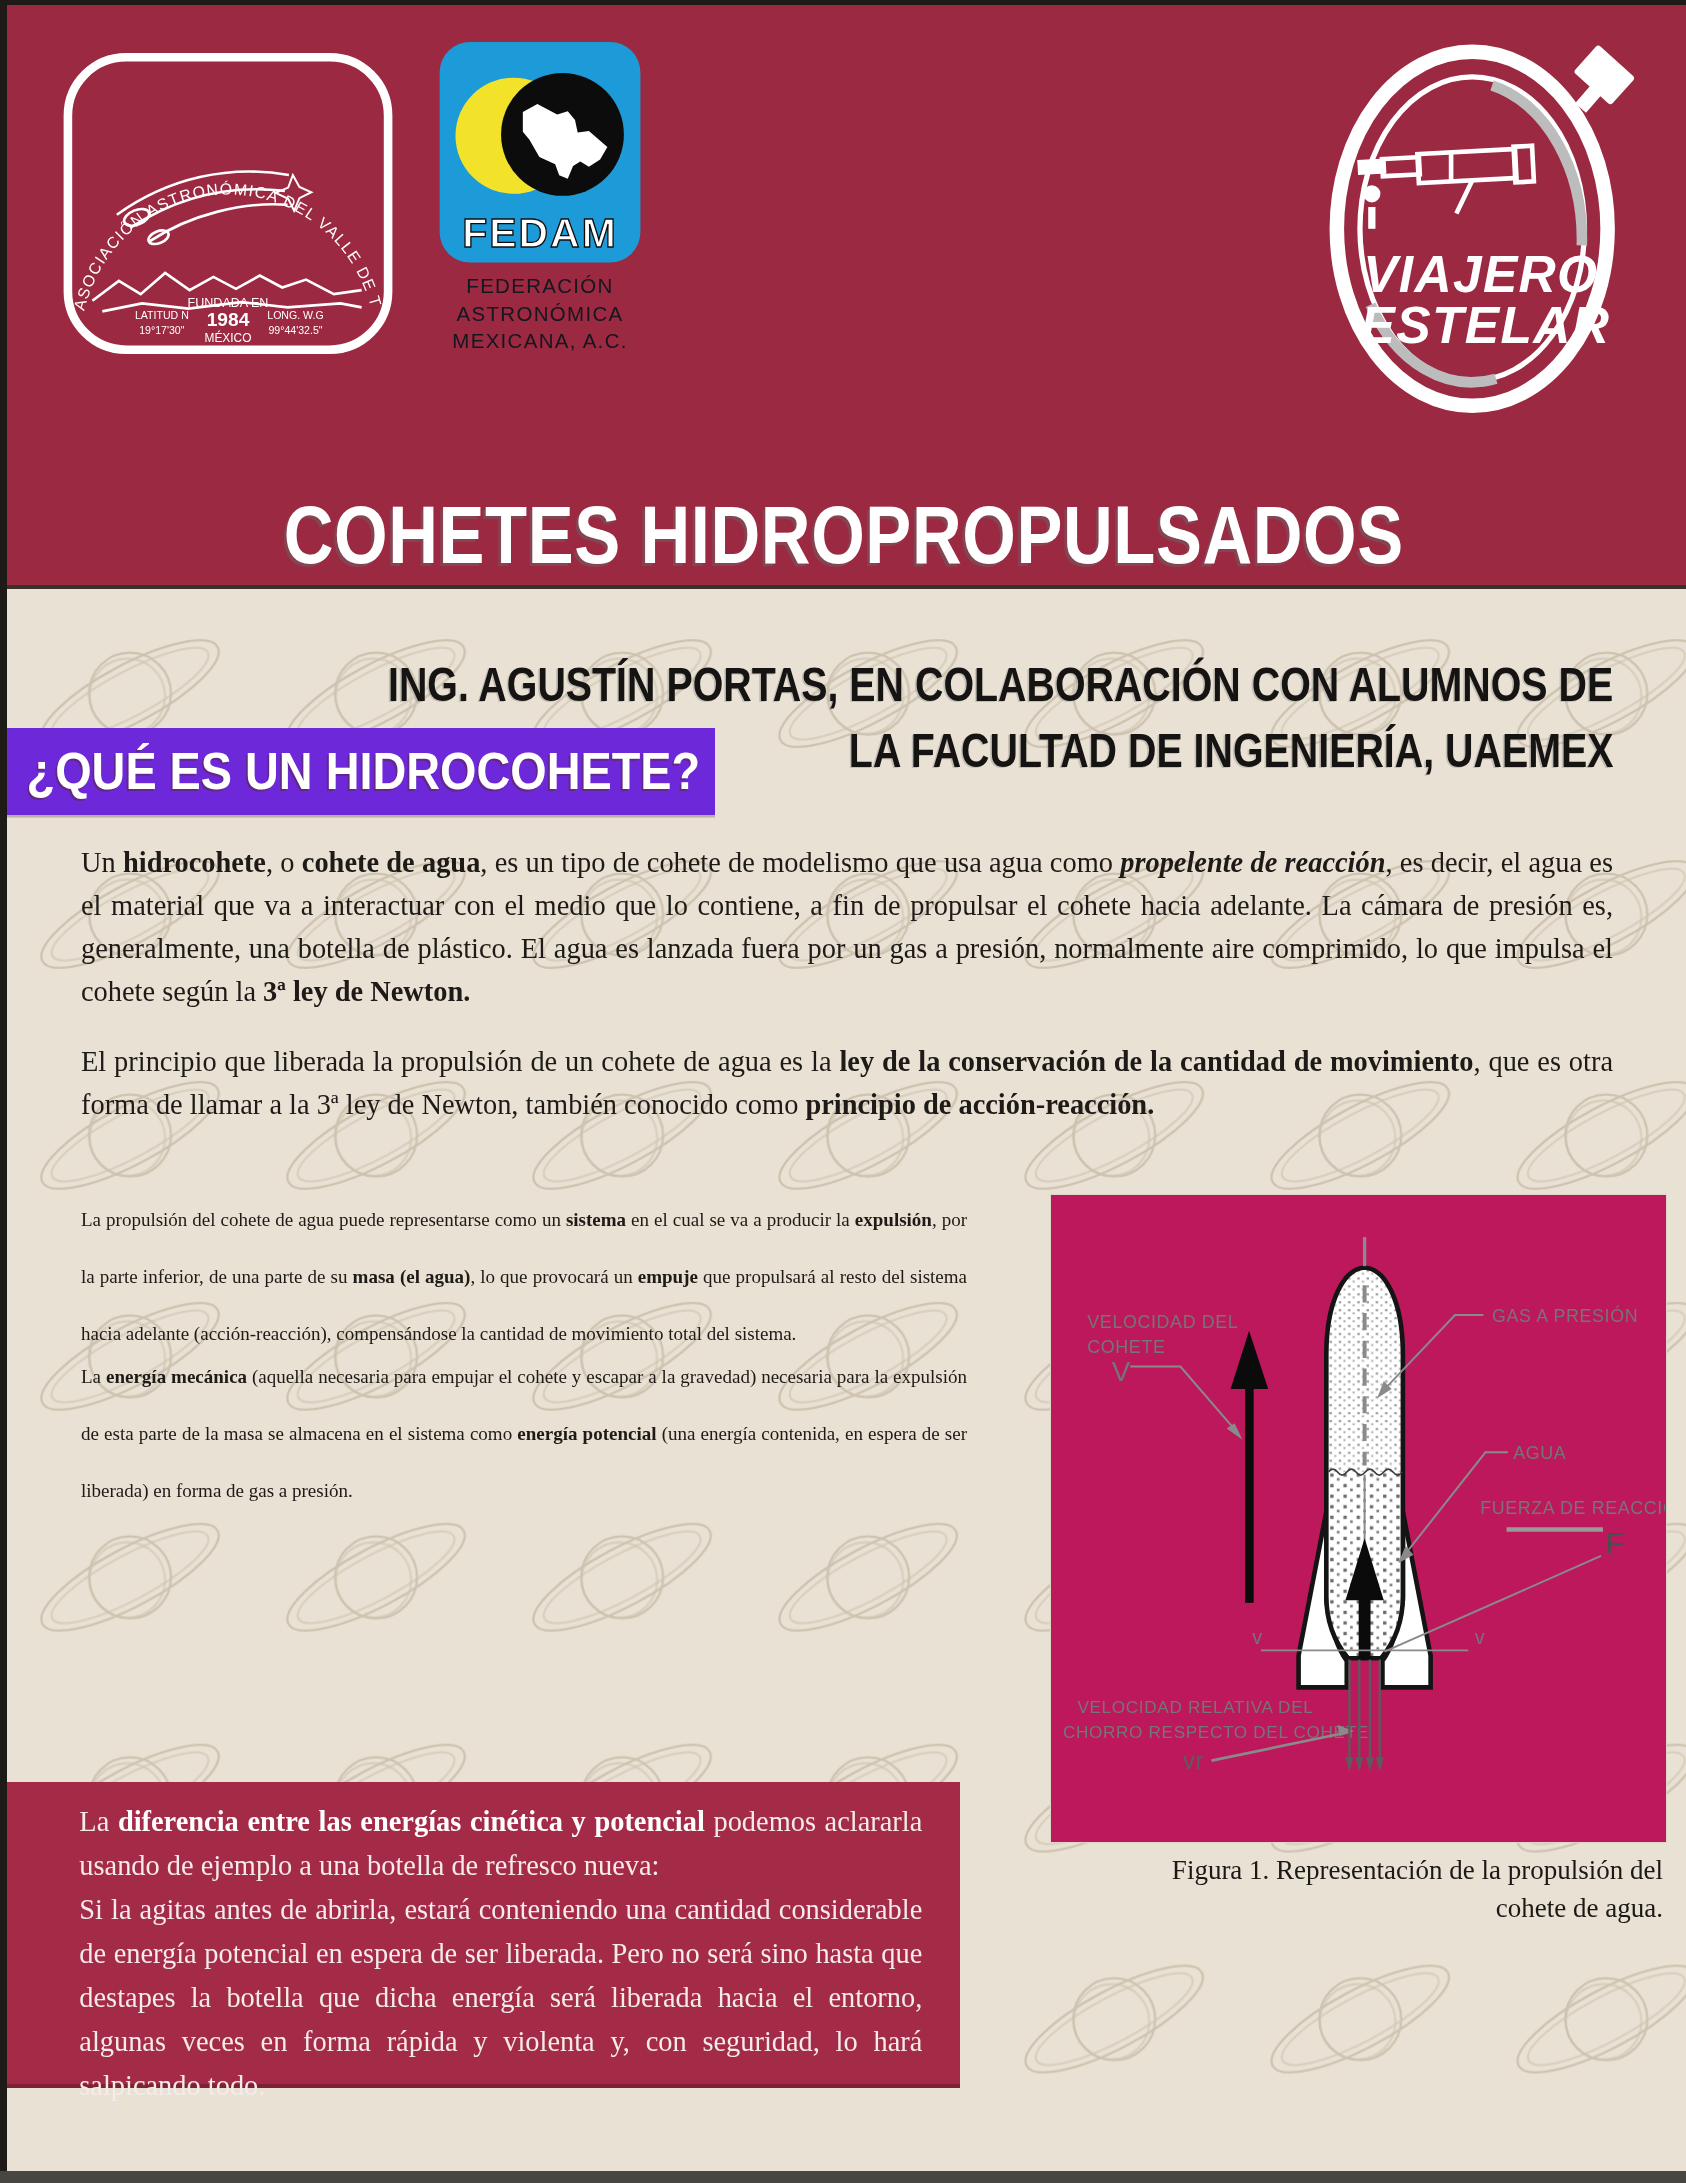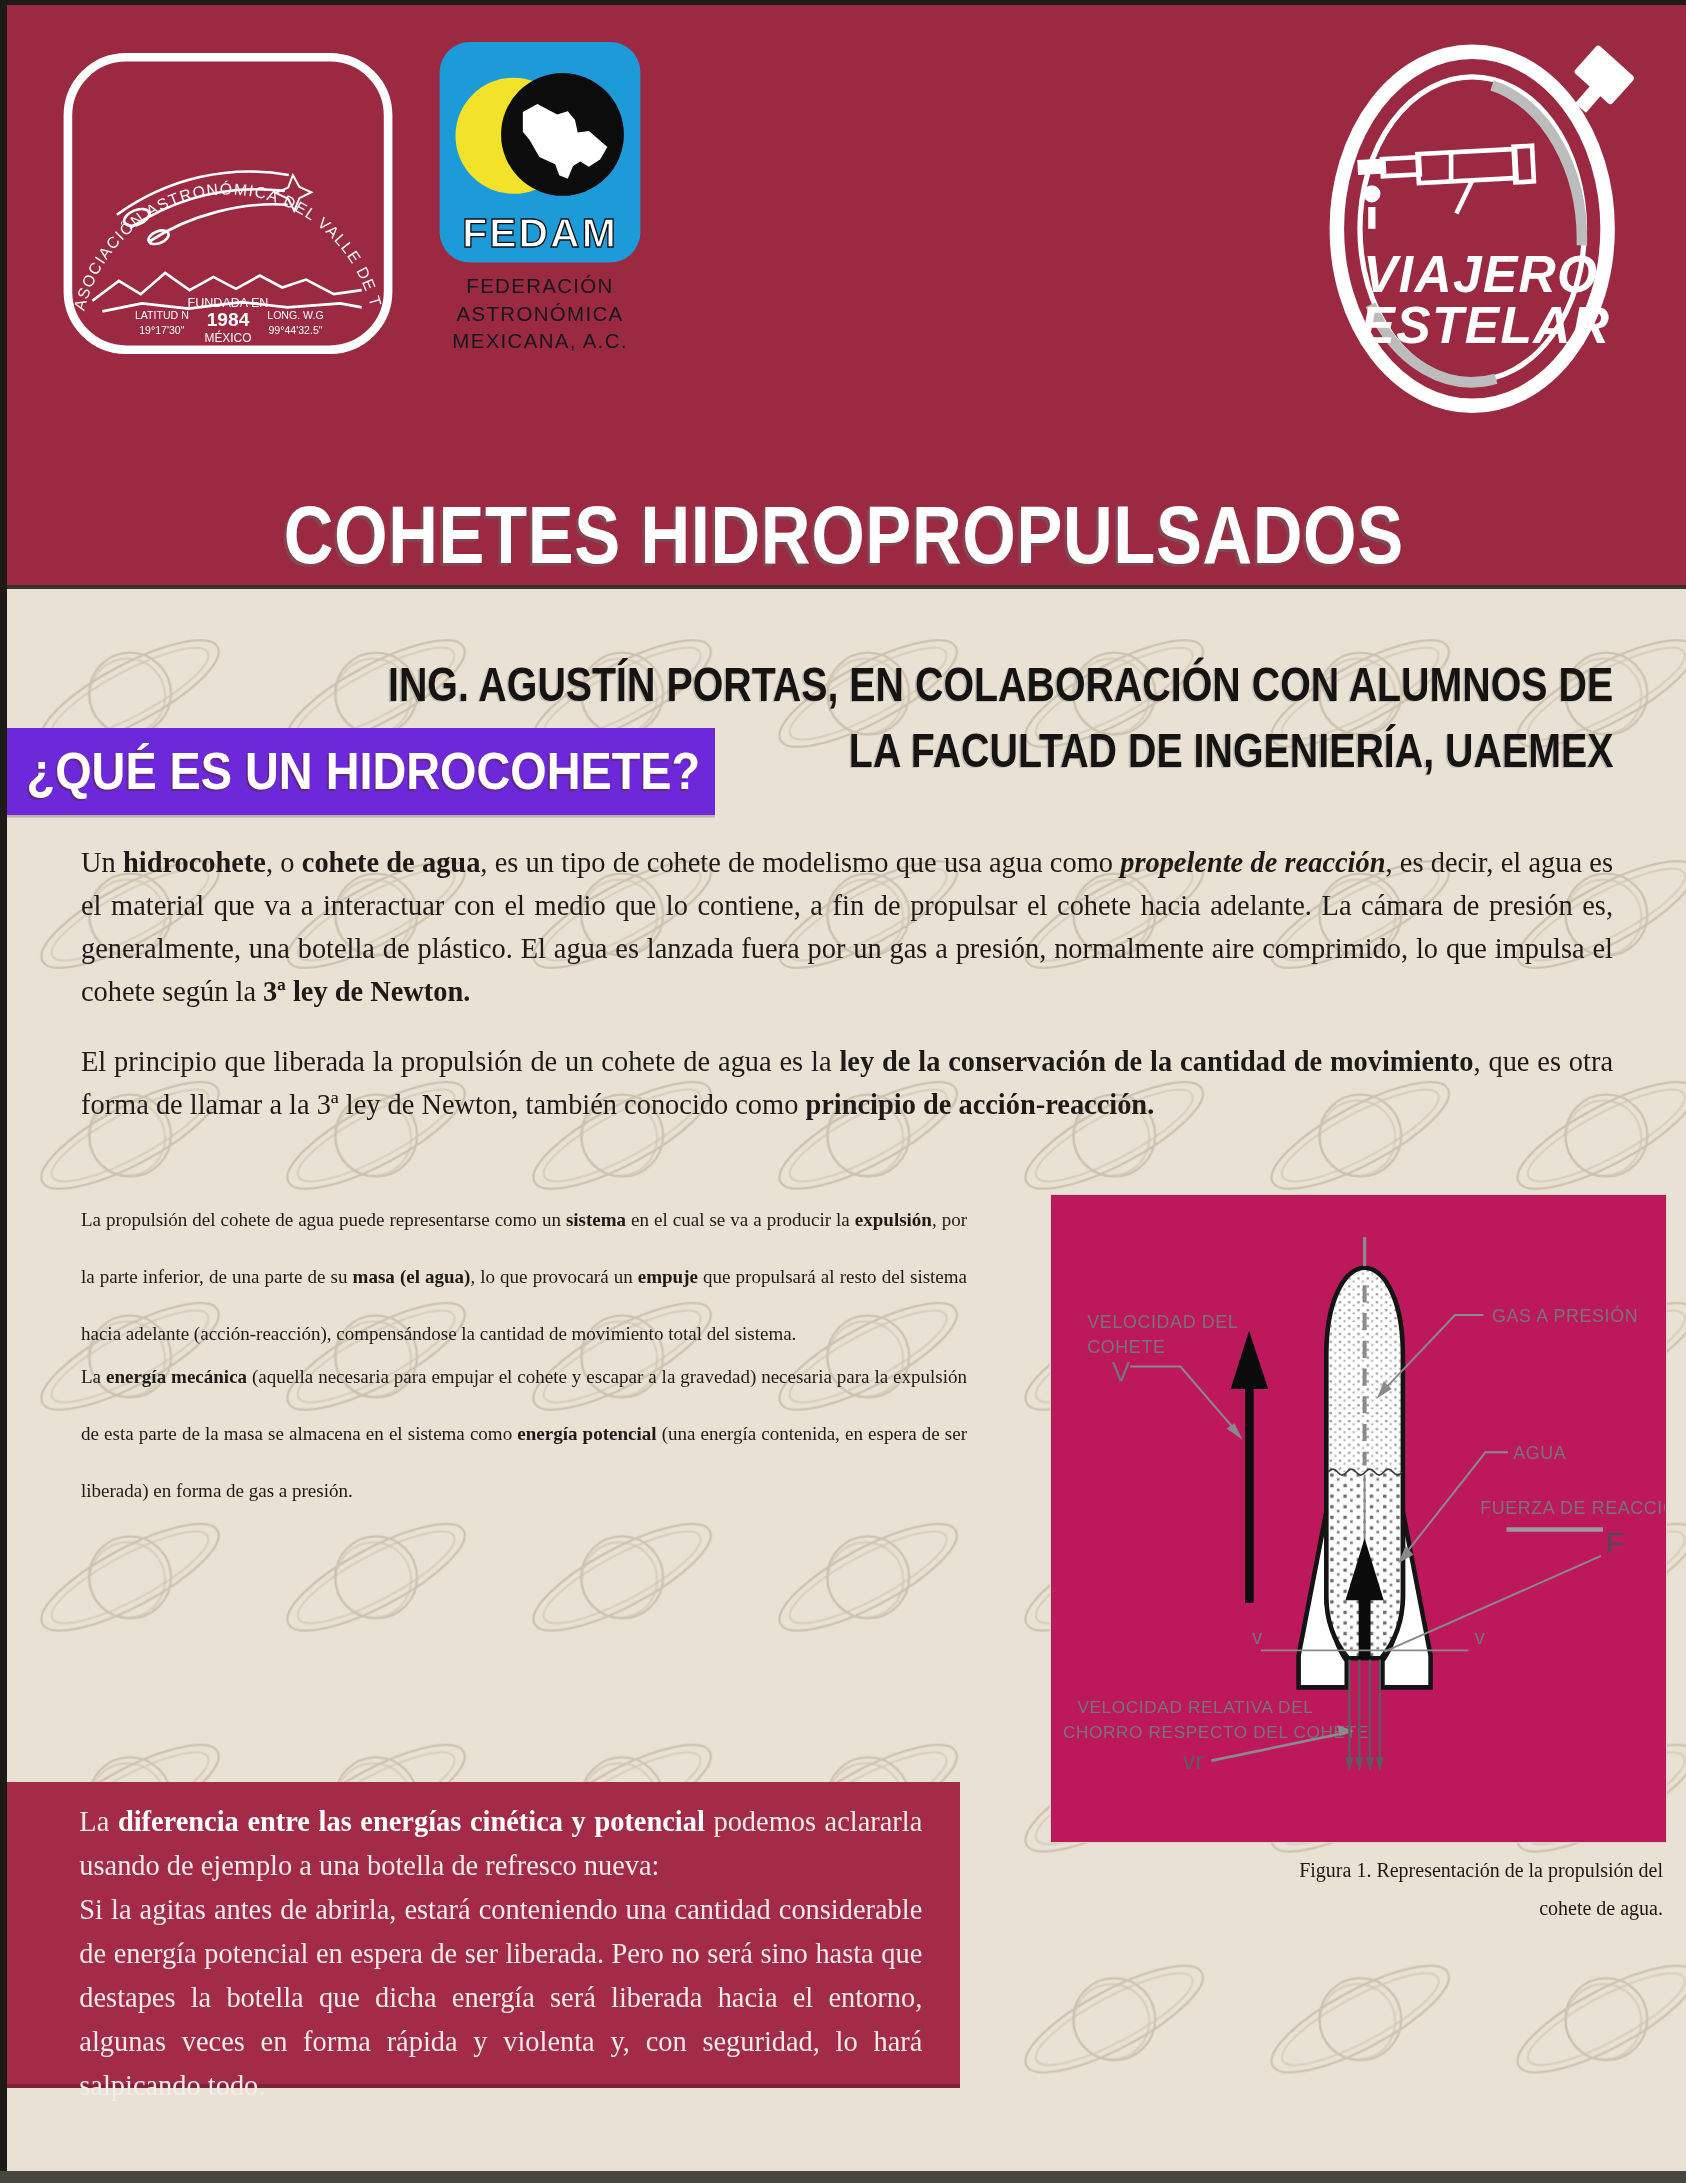--- a/index.html
+++ b/index.html
@@ -39,21 +39,21 @@
   
   .para{position:absolute;margin:0;text-align:justify;color:#1d1a17;z-index:2;}
   .p-wide{left:81px;width:1532px;font-size:28.4px;line-height:43px;}
   .p-narrow{left:81px;width:886px;font-size:19px;line-height:57px;}
   .para b{font-weight:bold;}
 
   
   .figure-box{position:absolute;left:1050px;top:1194px;width:615px;height:647px;background:#be185d;
      z-index:2;border:0.7px solid #ddd6c8;}
   .figure-caption{position:absolute;left:1058px;top:1851px;width:605px;text-align:right;z-index:2;
-     font-size:20px;line-height:38px;color:#1b1916;}
+     font-size:27px;line-height:38px;color:#1b1916;}
 
   
   .callout{position:absolute;left:5.3px;top:1782px;width:955px;height:306px;background:#a32b47;
      z-index:2;box-sizing:border-box;padding:18px 38px 20px 74px;border-bottom:4px solid #7d2136;}
   .callout p{margin:0;text-align:justify;color:#f5ebea;font-size:28.4px;line-height:44px;}
   .callout b{font-weight:bold;color:#ffffff;}
 
   svg text{font-family:"Liberation Sans",sans-serif;}
   .serif-text{font-family:"Liberation Serif",serif;}
 </style>

